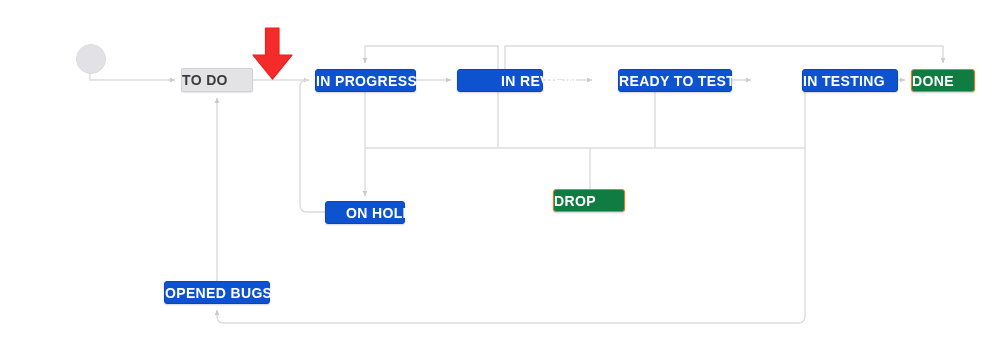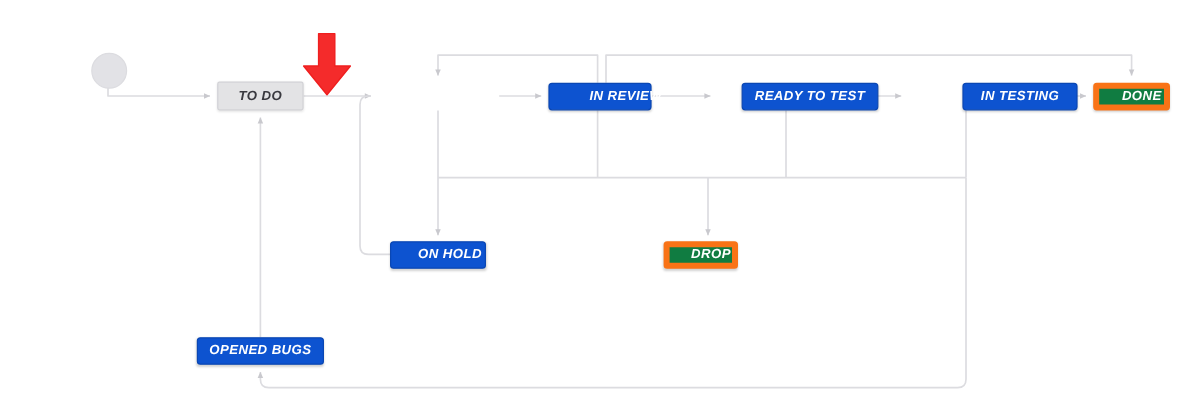--- a/index.html
+++ b/index.html
@@ -22,43 +22,41 @@
     left: 0;
     top: 0;
     width: 998px;
     height: 343px;
   }
   .node {
     position: absolute;
     box-sizing: border-box;
     display: flex;
     align-items: center;
-    justify-content: center;
+    justify-content: flex-start;
     border-radius: 3px;
-    font-size: 11px;
+    font-size: 14px;
     font-weight: bold;
     letter-spacing: 0.35px;
     white-space: nowrap;
     text-align: center;
     line-height: 1;
     user-select: none;
-    font-style: italic;
   }
   .node-blue {
     background: #0d53d0;
     color: #ffffff;
     border: 1px solid #0a47b4;
     box-shadow: 0 1px 2px rgba(0,0,0,0.18);
   }
   .node-green {
     background: #107c41;
     color: #ffffff;
-    border: 5px solid #f97316;
+    border: 1px solid #f97316;
     box-shadow: 0 1px 2px rgba(0,0,0,0.18);
-    padding-left: 17px;
   }
   .node-grey {
     background: #e3e3e5;
     color: #3a3a40;
     border: 1px solid #d2d2d6;
     border-radius: 2px;
     box-shadow: 0 1px 2px rgba(0,0,0,0.10);
   }
   .start-dot {
     position: absolute;
@@ -119,20 +117,23 @@
 
     </g>
   </svg>
 
   <div class="start-dot" style="left:76px; top:44px; width:28px; height:28px;"></div>
 
   <div class="node node-grey" style="left:181px; top:68px; width:72px; height:24px;">
     <span>TO DO</span>
   </div>
 
+  <div class="node node-blue" style="left:315px; top:69px; width:101px; height:23px;">
+    <span>IN PROGRESS</span>
+  </div>
 
   <div class="node node-blue" style="left:457px; top:69px; width:86px; height:23px;padding-left:43px;">
     <span>IN REVIEW</span>
   </div>
 
   <div class="node node-blue" style="left:598px; top:69px; width:114px; height:23px;margin-left:20px;">
     <span>READY TO TEST</span>
   </div>
 
   <div class="node node-blue" style="left:802px; top:69px; width:96px; height:23px;">
@@ -140,21 +141,21 @@
   </div>
 
   <div class="node node-green" style="left:911px; top:69px; width:64px; height:23px;">
     <span>DONE</span>
   </div>
 
   <div class="node node-blue" style="left:325px; top:201px; width:80px; height:23px;padding-left:20px;">
     <span>ON HOLD</span>
   </div>
 
-  <div class="node node-green" style="left:553px; top:201px; width:62px; height:23px;">
+  <div class="node node-green" style="left:553px; top:189px; width:72px; height:23px;">
     <span>DROP</span>
   </div>
 
   <div class="node node-blue" style="left:164px; top:281px; width:106px; height:23px;">
     <span>OPENED BUGS</span>
   </div>
 
   <svg class="cursor-arrow" style="left:252px; top:27px;" width="46" height="54" viewBox="0 0 46 54" xmlns="http://www.w3.org/2000/svg">
     <path d="M13.5,1 L27,1 L27,28 L40,28 L20.5,52 L1,28 L13.5,28 Z" fill="#f42b2b" stroke="#ef1f1f" stroke-width="1.2" stroke-linejoin="round"></path>
   </svg>

